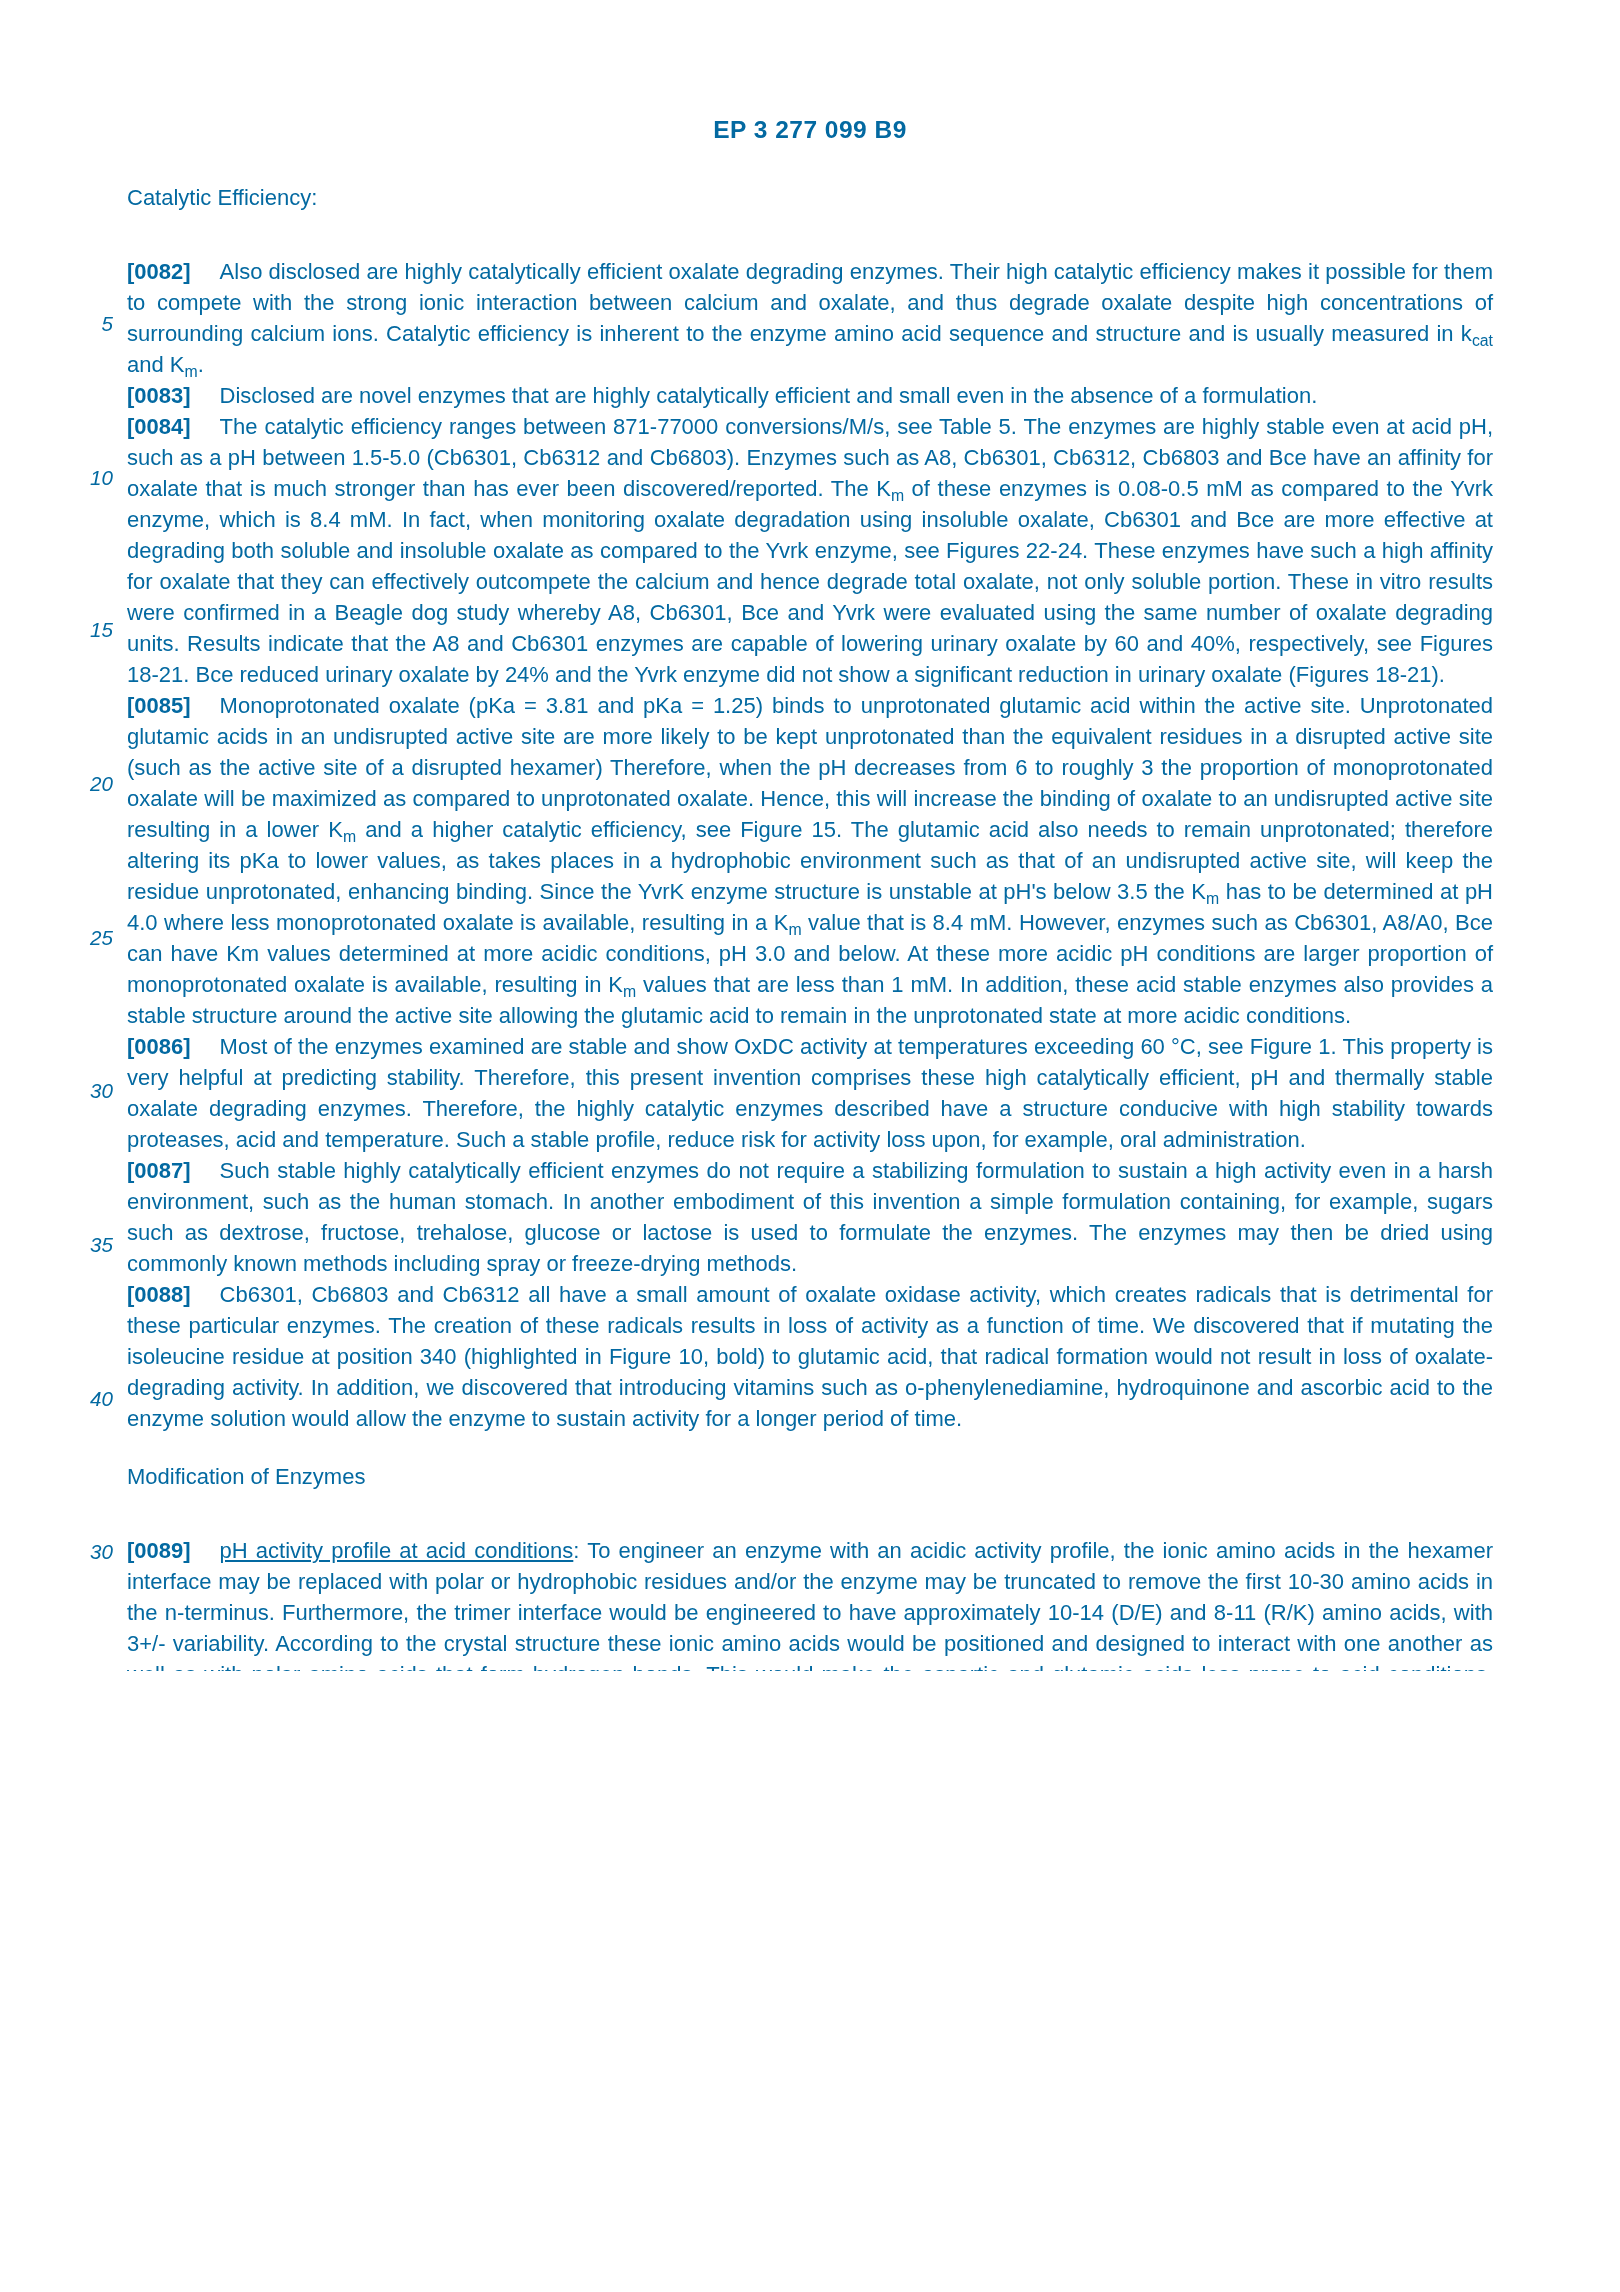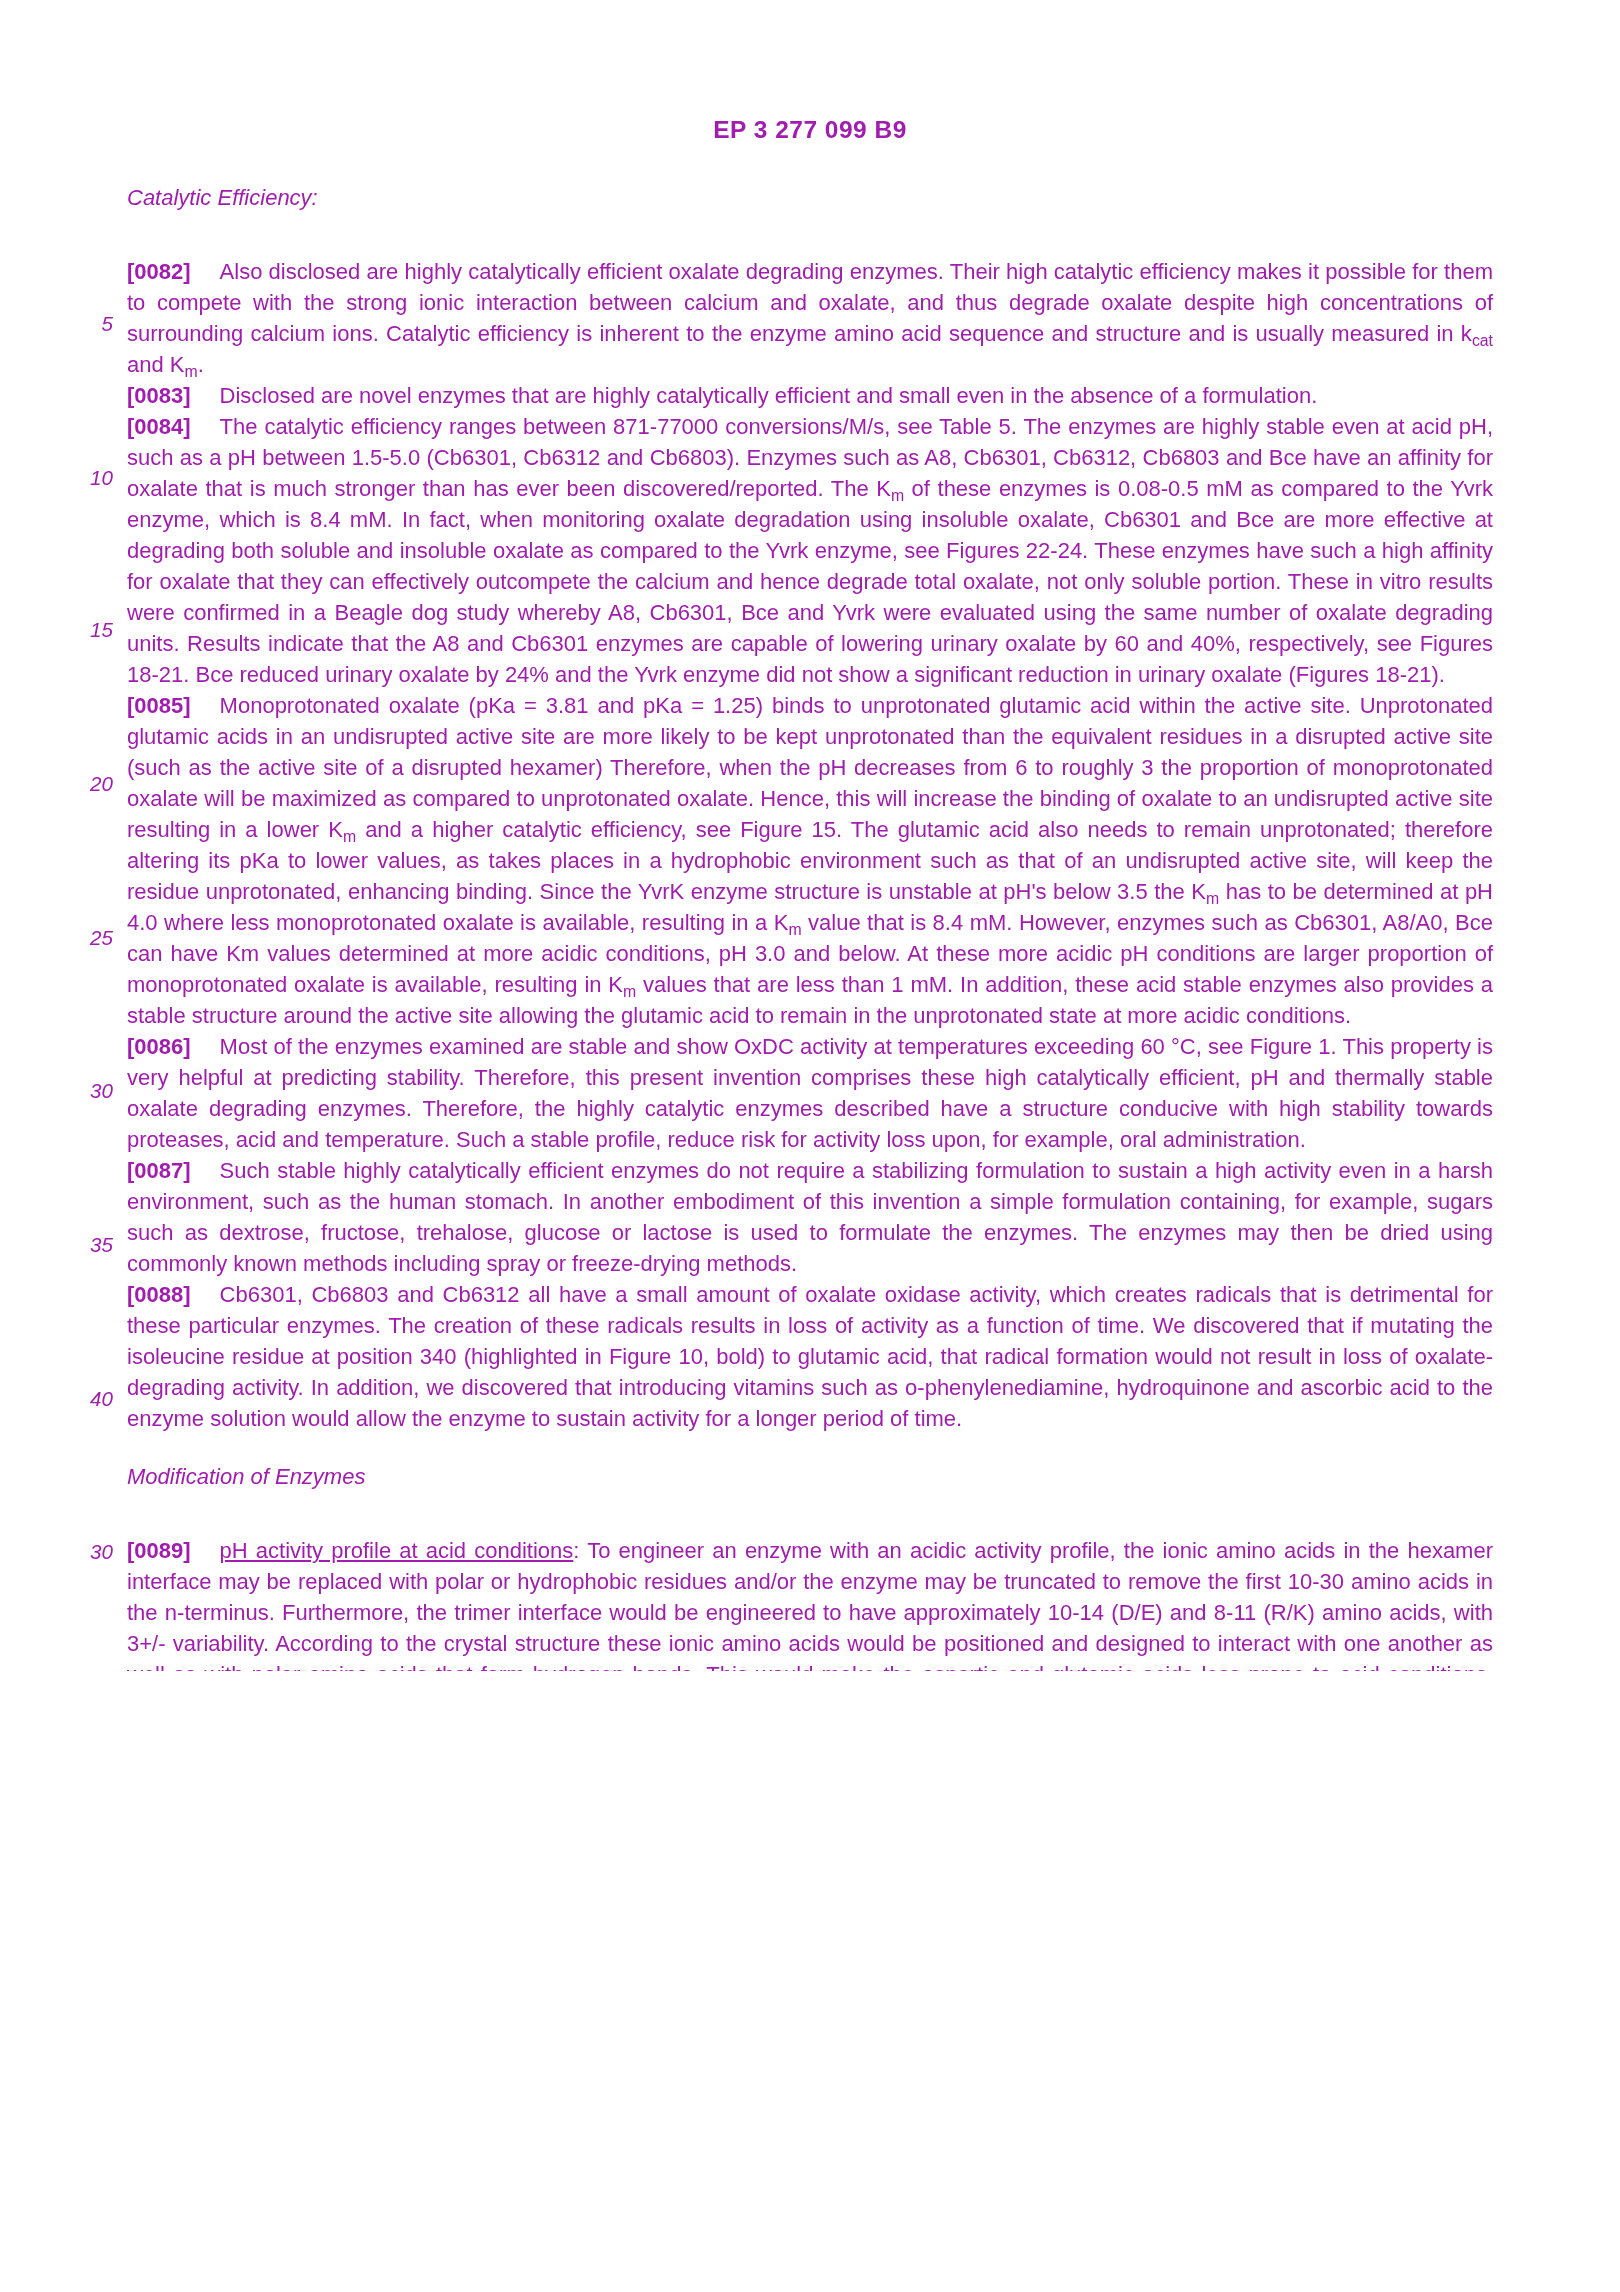--- a/index.html
+++ b/index.html
@@ -1,21 +1,21 @@
 <!DOCTYPE html>
 <html><head>
 <meta charset="utf-8">
 <style>
   html,body { margin:0; padding:0; background:#ffffff; }
   .page {
     position:relative;
     width:1620px;
     height:1671px;
     background:#ffffff;
-    color:#a21caf;
+    color:#0369a1;
     font-family:"Liberation Sans", sans-serif;
     overflow:hidden;
   }
   .header {
     position:absolute;
     top:116px;
     left:127px;
     width:1366px;
     text-align:center;
     font-weight:bold;
@@ -34,21 +34,20 @@
   .content {
     position:absolute;
     left:127px;
     top:182px;
     width:1366px;
     font-size:22px;
     line-height:31px;
     text-align:justify;
   }
   .section-heading {
-    font-style:italic;
     font-weight:normal;
     font-size:22px;
     margin:0 0 43px 0;
     text-align:left;
   }
   .section-heading.mid { margin-top:31px; }
   .section-heading.mid2 { margin-top:27.4px; }
   .para { margin:0; }
   .ptag { margin-right:29px; }
   sub { font-size:0.72em; line-height:0; }

